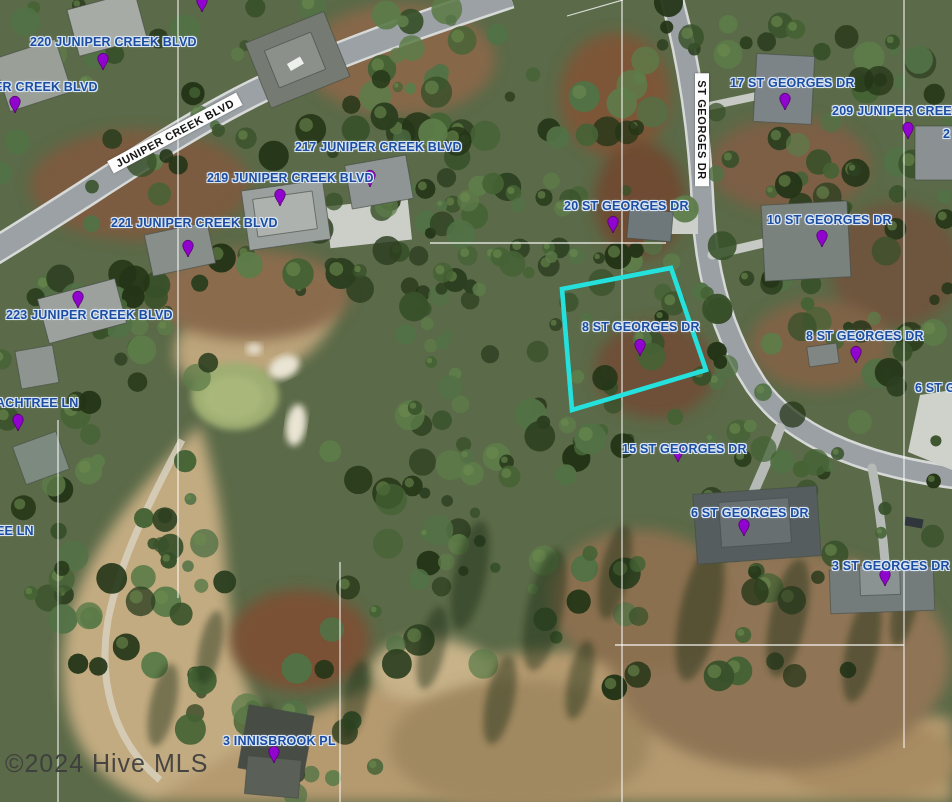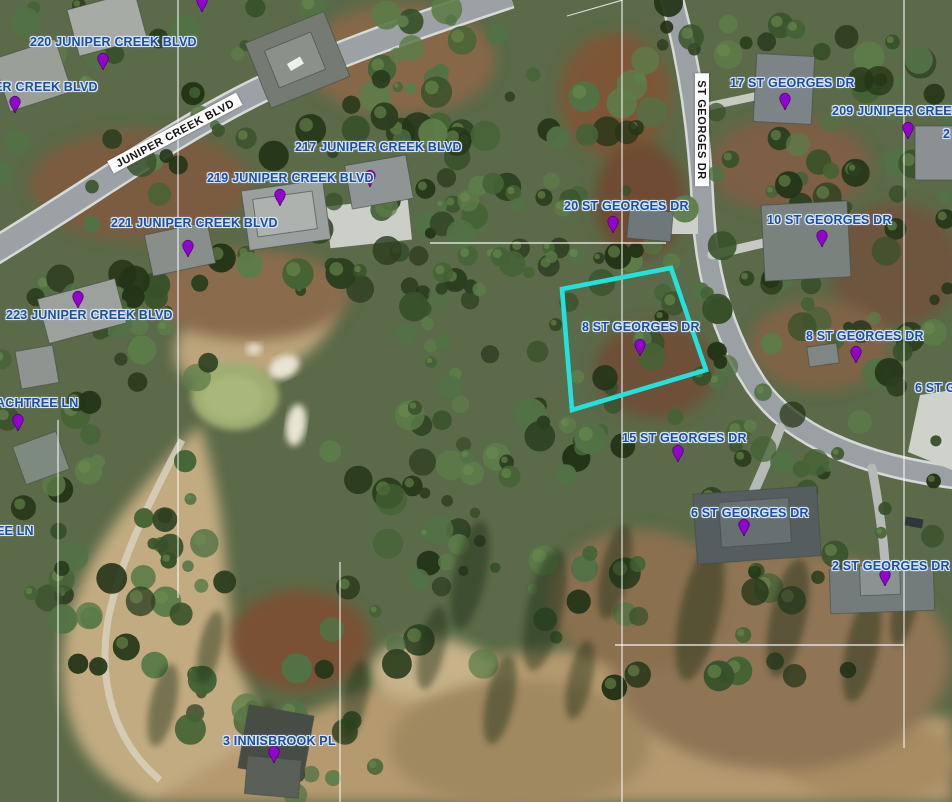--- a/index.html
+++ b/index.html
@@ -827,21 +827,22 @@
       <div class="addr" style="left: 111px; top: 216px;">221 JUNIPER CREEK BLVD</div>
       <div class="addr" style="left: 6px; top: 276px; margin-top: 32px;">223 JUNIPER CREEK BLVD</div>
       <div class="addr" style="left: 730px; top: 76px;">17 ST GEORGES DR</div>
       <div class="addr" style="left: 832px; top: 104px;">209 JUNIPER CREEK</div>
       <div class="addr" style="left: 943px; top: 127px;">2</div>
       <div class="addr" style="left: 564px; top: 199px;">20 ST GEORGES DR</div>
       <div class="addr" style="left: 767px; top: 213px; text-align: right;">10 ST GEORGES DR</div>
       <div class="addr" style="left: 582px; top: 320px;">8 ST GEORGES DR</div>
       <div class="addr" style="left: 806px; top: 329px;">8 ST GEORGES DR</div>
       <div class="addr" style="left: 915px; top: 381px;">6 ST G</div>
-      <div class="addr" style="left: 622px; top: 431px;">15 ST GEORGES DR</div>
+      <div class="addr" style="left: 622px; top: 442px;">15 ST GEORGES DR</div>
       <div class="addr" style="left: 691px; top: 506px;">6 ST GEORGES DR</div>
-      <div class="addr" style="left: 832px; top: 559px;">2 ST GEORGES DR</div>
+      <div class="addr" style="left: 832px; top: 559px;">3 ST GEORGES DR</div>
       <div class="addr" style="left: -4px; top: 396px;">ACHTREE LN</div>
       <div class="addr" style="left: -4px; top: 524px;">EE LN</div>
       <div class="addr" style="left: 223px; top: 734px; text-align: center;">3 INNISBROOK PL</div>
     </div>
 
+  <div id="watermark">©2024 Hive MLS</div>
 </div>
 
 </body></html>

